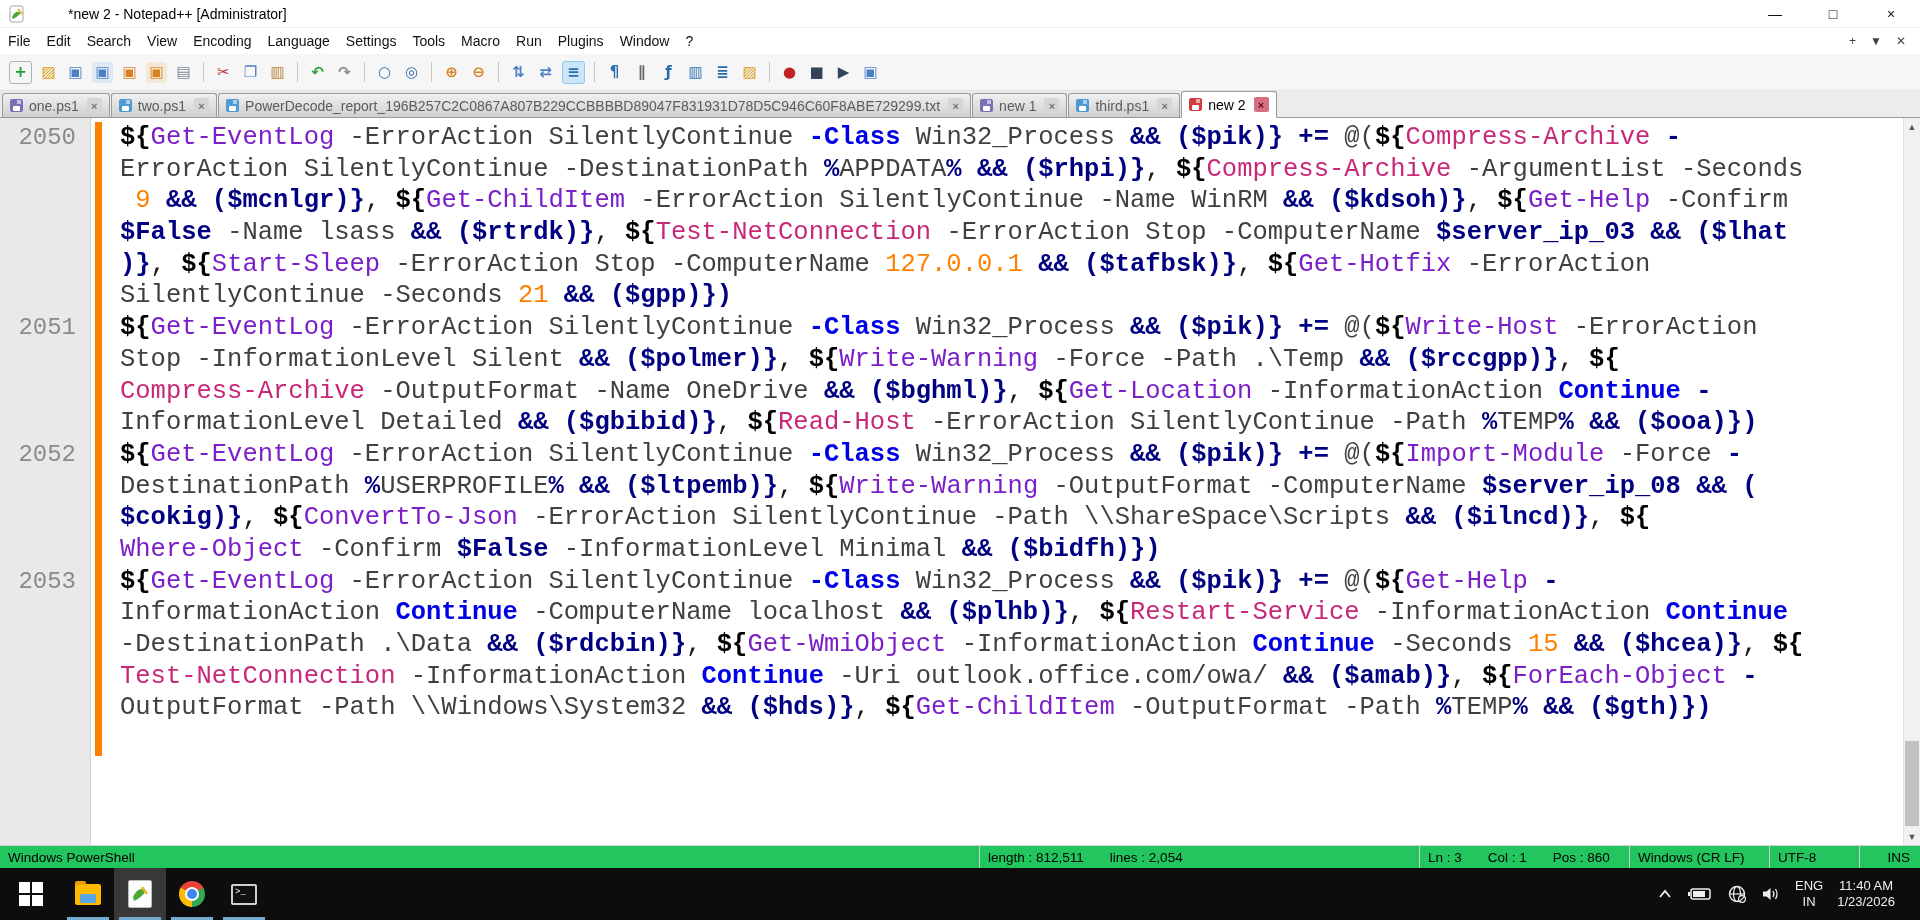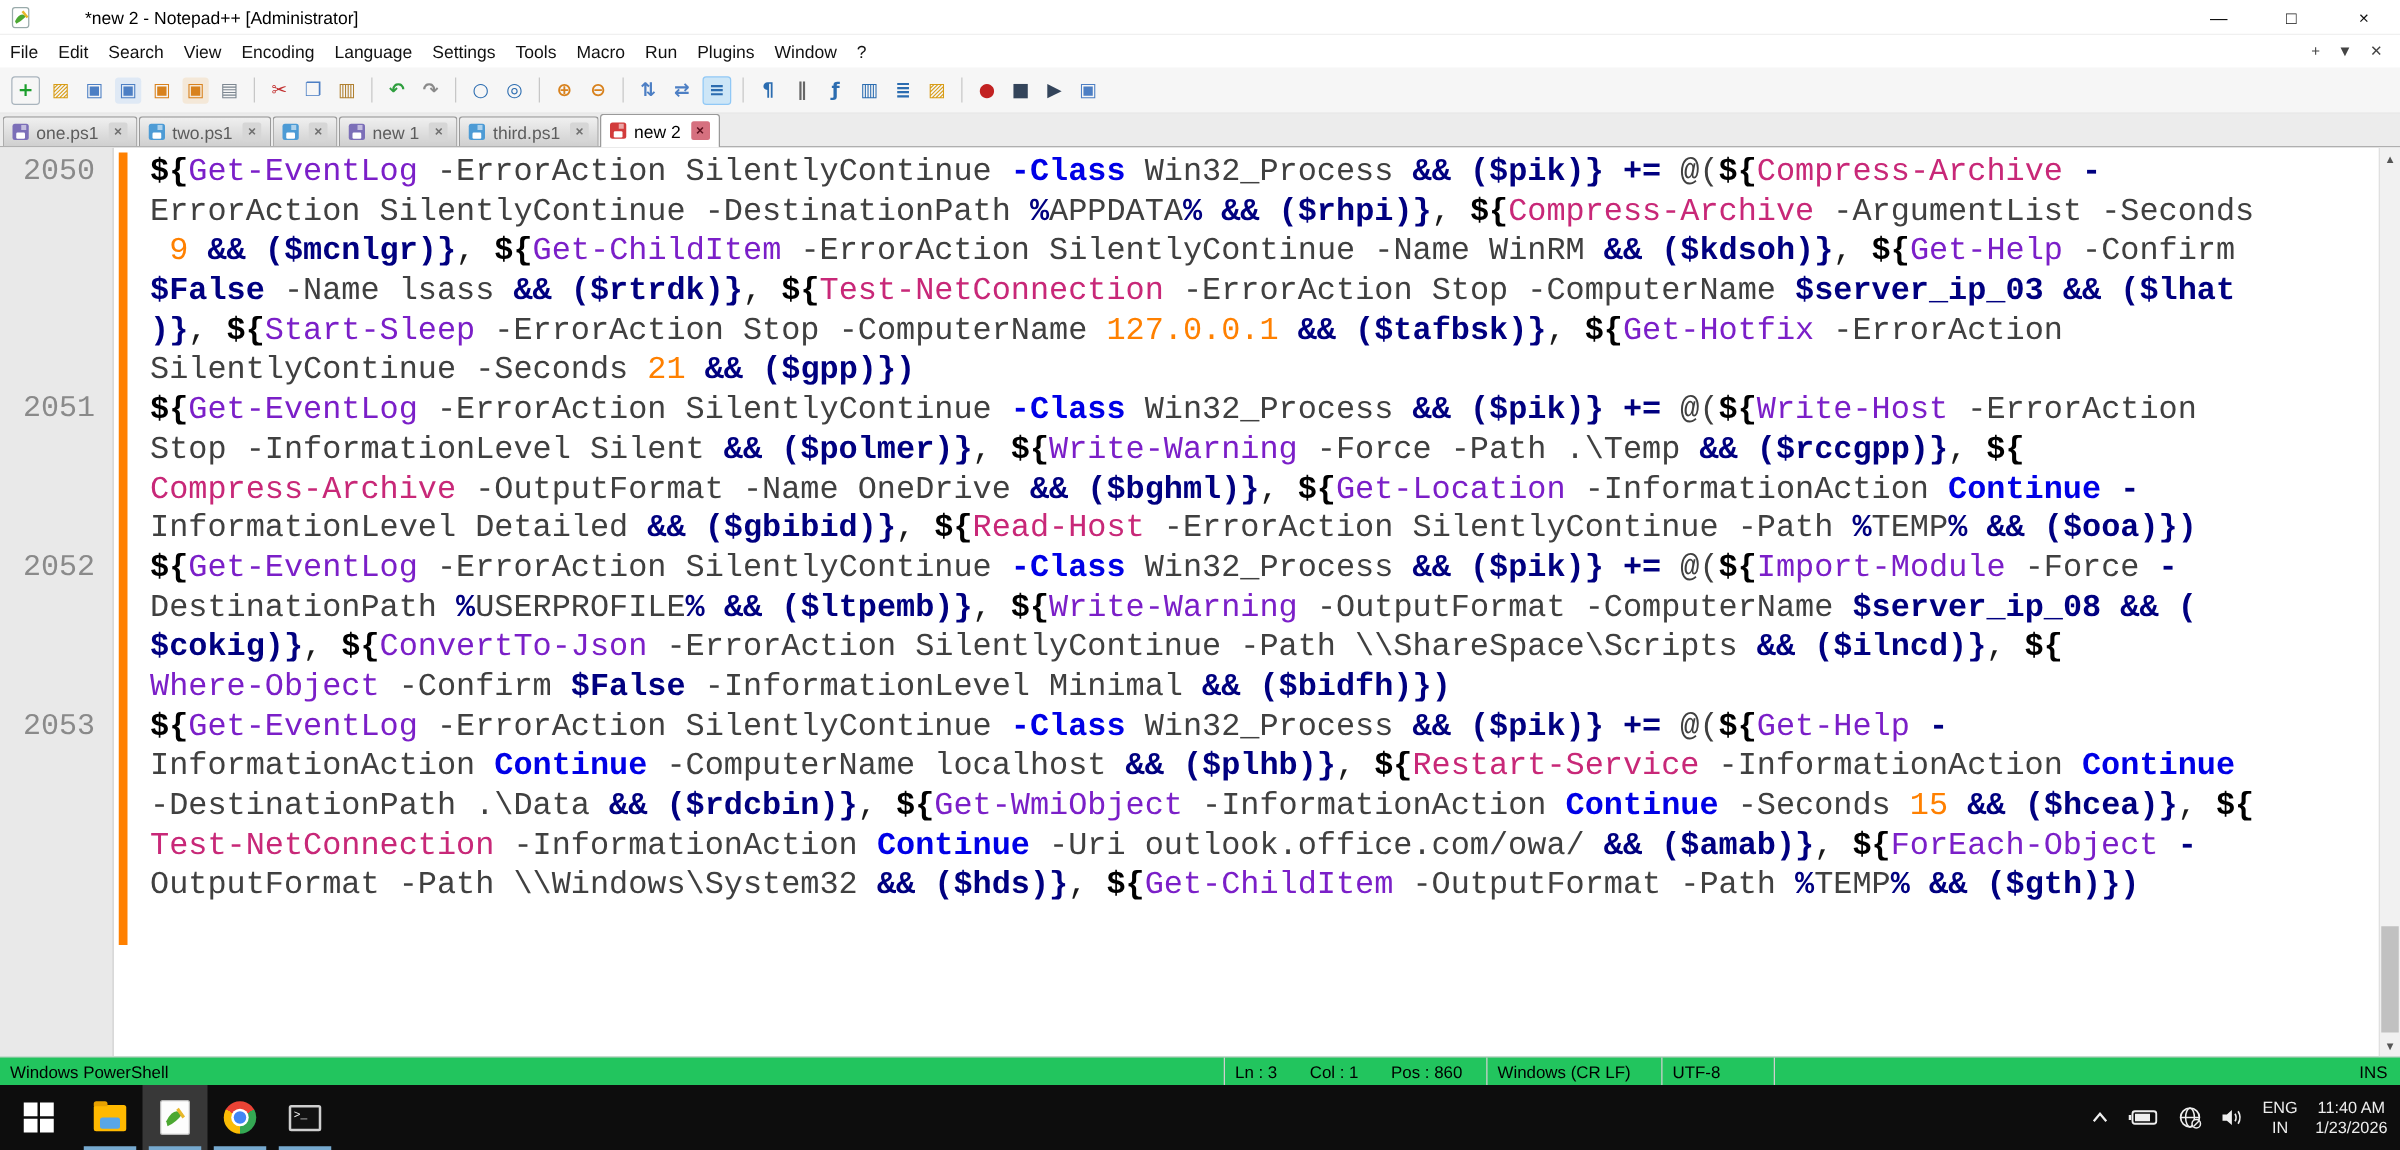--- a/index.html
+++ b/index.html
@@ -71,21 +71,21 @@
   .start-logo{display:grid;grid-template-columns:11px 11px;grid-template-rows:11px 11px;gap:2px;}
   .start-logo div{background:#fff;}
   .folder-icon{width:26px;height:21px;background:#ffb900;border-radius:2px;position:relative;}
   .folder-icon::before{content:"";position:absolute;top:-3px;left:0;width:11px;height:4px;background:#e8a200;border-radius:2px 2px 0 0;}
   .folder-icon::after{content:"";position:absolute;bottom:2px;left:5px;width:16px;height:9px;background:#58a6e8;border-radius:2px;}
   .npp-icon{width:22px;height:26px;background:#fdfdfd;border:1px solid #bbb;border-radius:2px;position:relative;overflow:hidden;}
   .chrome-icon{width:26px;height:26px;border-radius:50%;background:conic-gradient(from -60deg,#ea4335 0 120deg,#34a853 120deg 240deg,#fbbc05 240deg 360deg);position:relative;}
   .chrome-icon::before{content:"";position:absolute;inset:6px;background:#fff;border-radius:50%;}
   .chrome-icon::after{content:"";position:absolute;inset:8px;background:#4285f4;border-radius:50%;}
   .term-icon{width:26px;height:21px;background:#111;border:2px solid #cfcfcf;border-radius:2px;color:#fff;font-size:9px;font-family:"Liberation Mono",monospace;display:flex;align-items:flex-start;padding:1px 2px;box-sizing:border-box;}
-  .tray{margin-left:auto;display:flex;align-items:center;gap:14px;padding-right:10px;}
+  .tray{margin-left:auto;display:flex;align-items:center;gap:14px;padding-right:25px;}
   .tray svg{display:block;}
   .tray-text{font-size:13px;line-height:16px;text-align:center;}
   .clock{font-size:13px;line-height:16px;text-align:center;}
   .tray-item{display:flex;align-items:center;justify-content:center;}
 </style>
 </head>
 <body>
 
 <div class="window">
 
@@ -171,20 +171,21 @@
         <span class="tab-label">one.ps1</span>
         <span class="tab-close">×</span>
       </div>
       <div class="tab">
         <span class="disk" style="background: rgb(77, 155, 213);"></span>
         <span class="tab-label">two.ps1</span>
         <span class="tab-close">×</span>
       </div>
       <div class="tab">
         <span class="disk" style="background: rgb(77, 155, 213);"></span>
+        <span class="tab-label">PowerDecode_report_196B257C2C0867A807B229CCBBBBD89047F831931D78D5C946C60F8ABE729299.txt</span>
         <span class="tab-close">×</span>
       </div>
       <div class="tab">
         <span class="disk" style="background: rgb(124, 111, 184);"></span>
         <span class="tab-label">new 1</span>
         <span class="tab-close">×</span>
       </div>
       <div class="tab">
         <span class="disk" style="background: rgb(77, 155, 213);"></span>
         <span class="tab-label">third.ps1</span>
@@ -282,20 +283,24 @@
       <div class="scroll-arrow">▲</div>
       <div class="scroll-thumb"></div>
       <div class="scroll-arrow down">▼</div>
     </div>
   </div>
 
   <div class="statusbar">
     <div class="sb-sec" style="width:980px">
         <span>Windows PowerShell</span>
       </div>
+    <div class="sb-sec" style="width:440px">
+      <span>length : 812,511</span>
+      <span>lines : 2,054</span>
+    </div>
     <div class="sb-sec" style="width:210px">
       <span>Ln : 3</span>
       <span>Col : 1</span>
       <span>Pos : 860</span>
     </div>
     <div class="sb-sec" style="width:140px">
         <span>Windows (CR LF)</span>
       </div>
     <div class="sb-sec" style="width:90px">
         <span>UTF-8</span>

